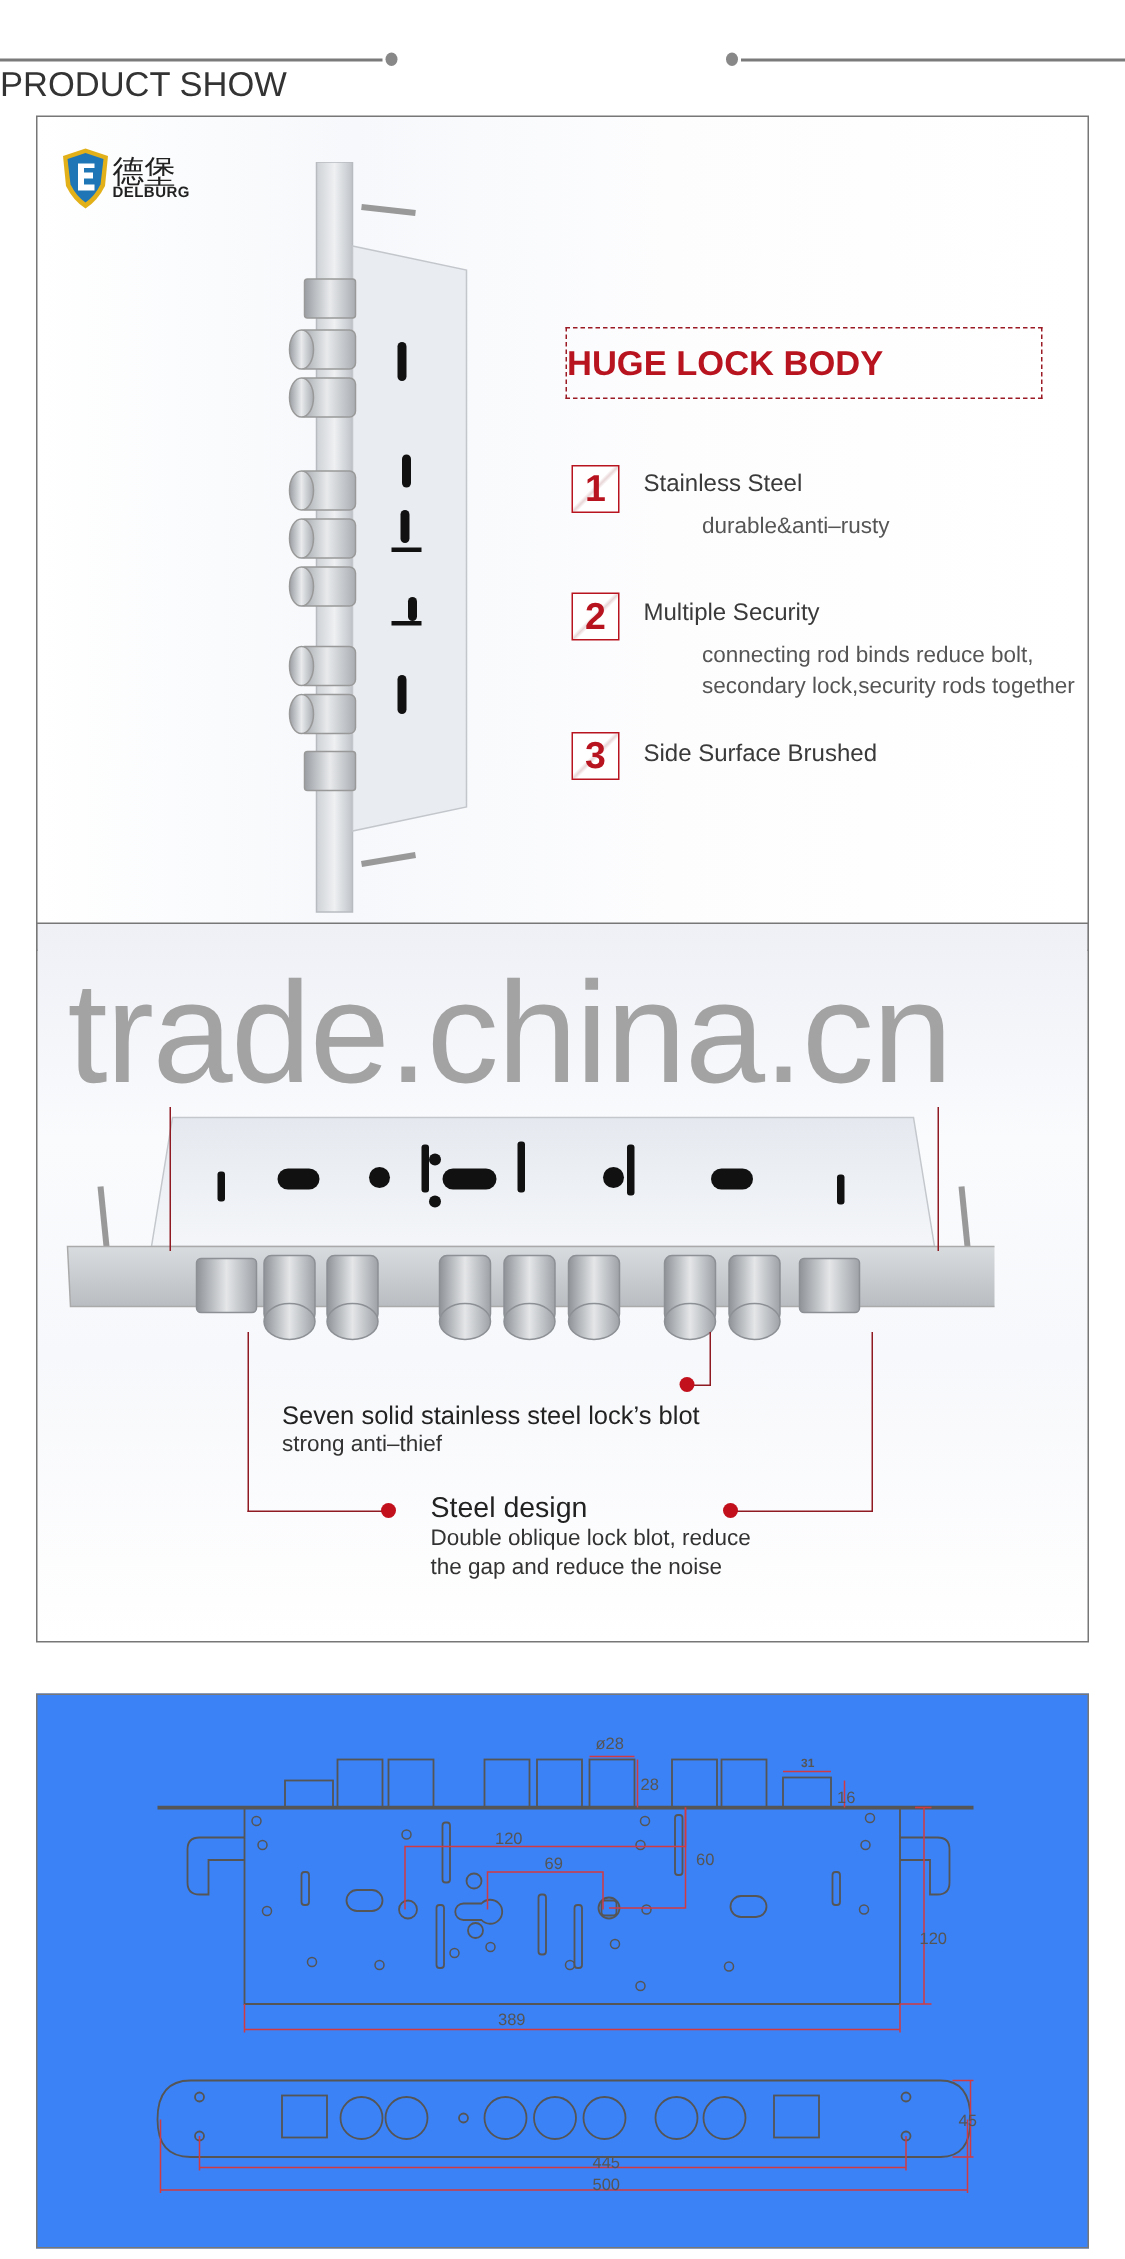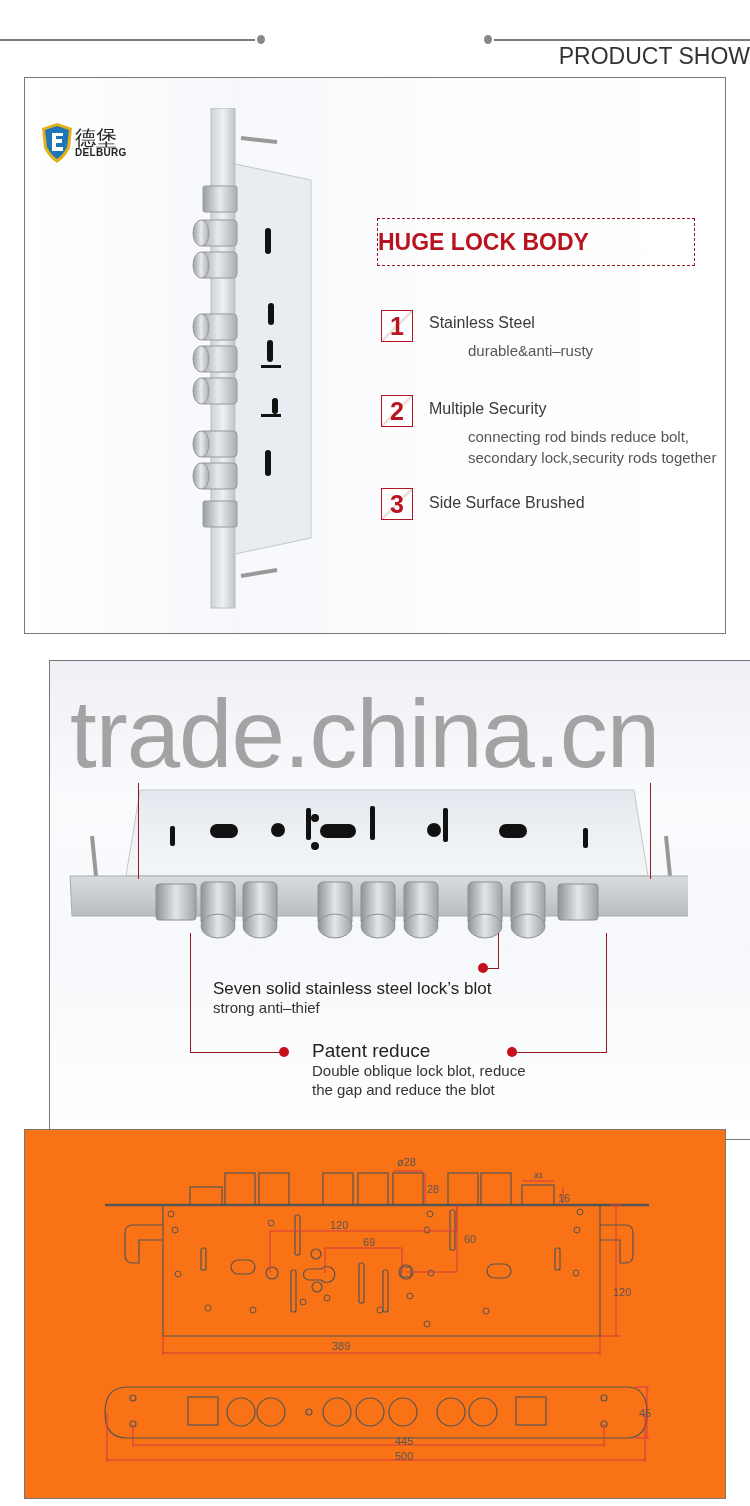--- a/index.html
+++ b/index.html
@@ -1,28 +1,28 @@
 <!DOCTYPE html>
 <html><head>
 <meta charset="utf-8">
 <style>
   * { box-sizing: border-box; margin: 0; padding: 0; }
   body { width: 750px; height: 1506px; background: #ffffff; font-family: "Liberation Sans", sans-serif; position: relative; overflow: hidden; }
   .header { position: absolute; left: 0; top: 22px; width: 750px; height: 36px; }
   .header .line { position: absolute; top: 17px; height: 2px; background: #7a7a7a; }
   .header .dot { position: absolute; top: 13px; width: 8px; height: 9px; border-radius: 50%; background: #888; }
-  .header .title { position: absolute; left: 0; width: 750px; text-align: right; top: 21px; font-size: 23px; color: #333; letter-spacing: 0; }
-  .panel { position: absolute; left: 24px; width: 702px; border: 1px solid #777; background: #f97316; overflow: hidden; }
+  .header .title { position: absolute; left: 0; width: 750px; text-align: left; top: 21px; font-size: 23px; color: #333; letter-spacing: 0; }
+  .panel { position: absolute; left: 24px; width: 702px; border: 1px solid #777; background: #3b82f6; overflow: hidden; }
   #p1 { top: 77px; height: 557px; background: linear-gradient(90deg,#fff 0%,#f6f8fb 30%,#fdfdfe 60%,#fff 100%); }
-  #p2 { top: 660px; height: 480px; background: linear-gradient(180deg,#eef0f6 0%,#fafbfd 30%,#f7f8fb 60%,#fff 100%); margin-left: 25px; }
+  #p2 { top: 615px; height: 480px; background: linear-gradient(180deg,#eef0f6 0%,#fafbfd 30%,#f7f8fb 60%,#fff 100%); }
   #p3 { top: 1129px; height: 370px; }
   .abs { position: absolute; }
 
   
-  .logo { left: 16px; top: 20px; width: 100px; height: 44px; margin-top: 24px; }
+  .logo { left: 16px; top: 20px; width: 100px; height: 44px; }
   .logo .cn { position: absolute; left: 34px; top: 2px; font-size: 21px; color: #222; font-family: "DejaVu Sans", sans-serif; }
   .logo .en { position: absolute; left: 34px; top: 25px; font-size: 10px; color: #222; font-weight: bold; letter-spacing: .3px; }
 
   
   .huge-box { left: 352px; top: 140px; width: 318px; height: 48px; border: 1px dashed #9b1b25; display: flex; align-items: center; }
   .huge-box span { color: #b8141f; font-weight: bold; font-size: 23px; letter-spacing: 0; }
   .feat-num { width: 32px; height: 32px; border: 1px solid #b8141f; display: flex; align-items: center; justify-content: center; color: #b8141f; font-weight: bold; font-size: 25px; background: linear-gradient(135deg,#fff 45%,#e9d6d8 50%,#fff 55%); }
   .feat-title { font-size: 16px; font-weight: normal; color: #3a3a3a; }
   .feat-desc { font-size: 15px; color: #555; line-height: 21px; margin-left: 39px; }
 
@@ -179,23 +179,23 @@
   <div class="reddot" style="left:229px;top:386px"></div>
   <div class="redline" style="left:556px;top:272px;width:1px;height:120px;"></div>
   <div class="redline" style="left:464px;top:391px;width:93px;height:1px;"></div>
   <div class="reddot" style="left:457px;top:386px"></div>
   <div class="redline" style="left:448px;top:272px;width:1px;height:36px;"></div>
   <div class="redline" style="left:436px;top:307px;width:13px;height:1px;"></div>
   <div class="reddot" style="left:428px;top:302px"></div>
 
   <div class="abs callout-title" style="left:163px;top:318px">Seven solid stainless steel lock’s blot</div>
   <div class="abs callout-desc" style="left:163px;top:337px">strong anti–thief</div>
-  <div class="abs callout-title" style="left:262px;top:379px;font-size:19px">Patent  reduce</div>
+  <div class="abs callout-title" style="left:262px;top:379px;font-size:19px">Steel  design</div>
   <div class="abs callout-desc" style="left:262px;top:400px">Double oblique lock blot, reduce</div>
-  <div class="abs callout-desc" style="left:262px;top:419px">the gap and reduce the blot</div>
+  <div class="abs callout-desc" style="left:262px;top:419px">the gap and reduce the noise</div>
 </div>
 
 <div class="panel" id="p3">
   <svg class="abs" style="left:0;top:0" width="702" height="370" viewBox="0 0 702 370" font-family="Liberation Sans, sans-serif" font-size="11">
     <g fill="none" stroke="#555" stroke-width="1.2">
 
       <line x1="80" y1="75" x2="624" y2="75" stroke-width="2.5"></line>
       <rect x="165" y="57" width="32" height="18"></rect>
       <rect x="200" y="43" width="30" height="32"></rect>
         <rect x="234" y="43" width="30" height="32"></rect>

